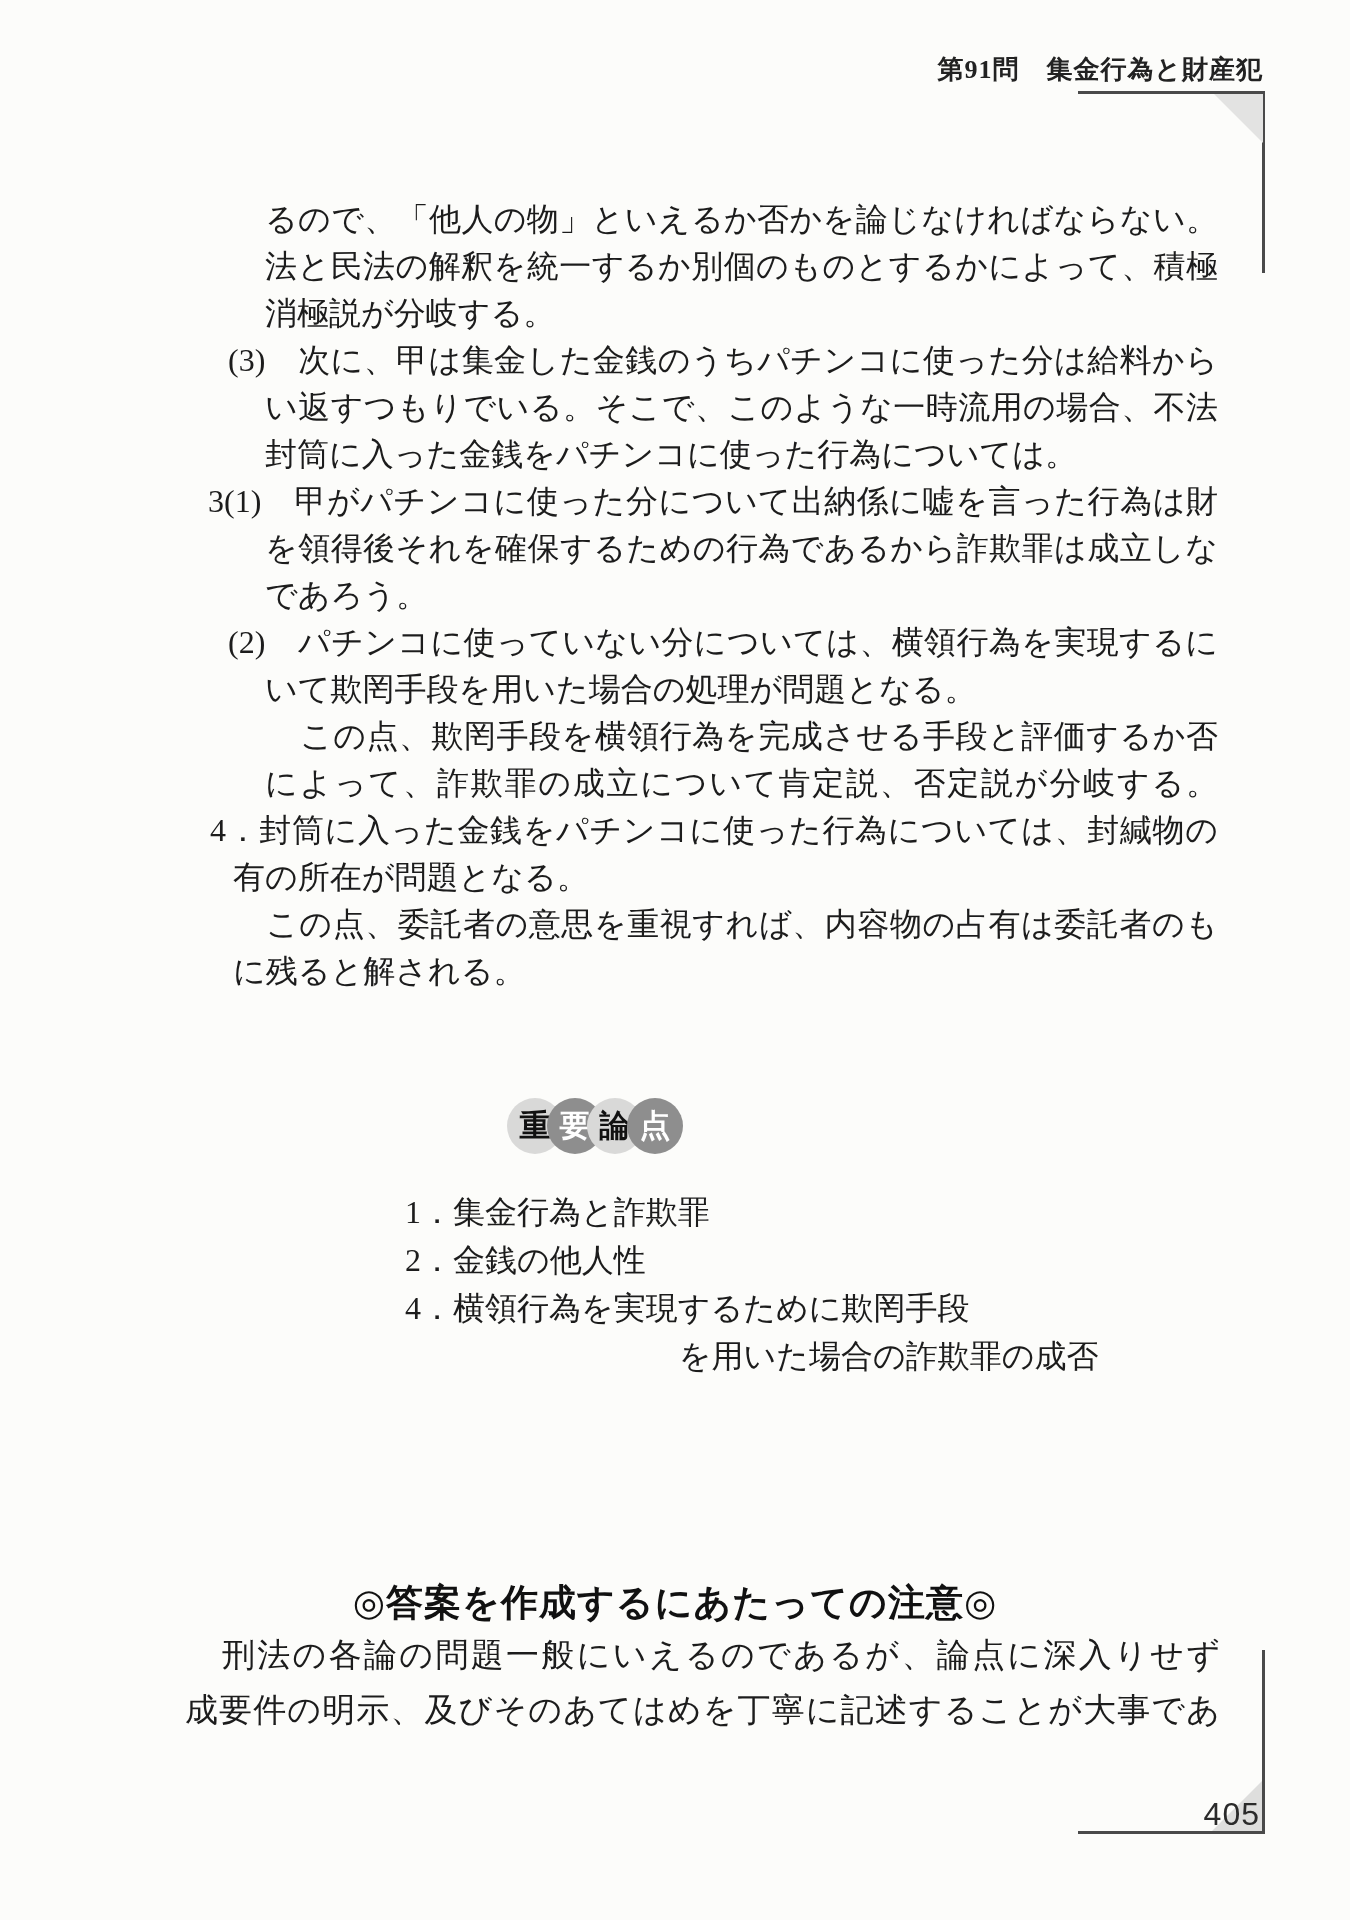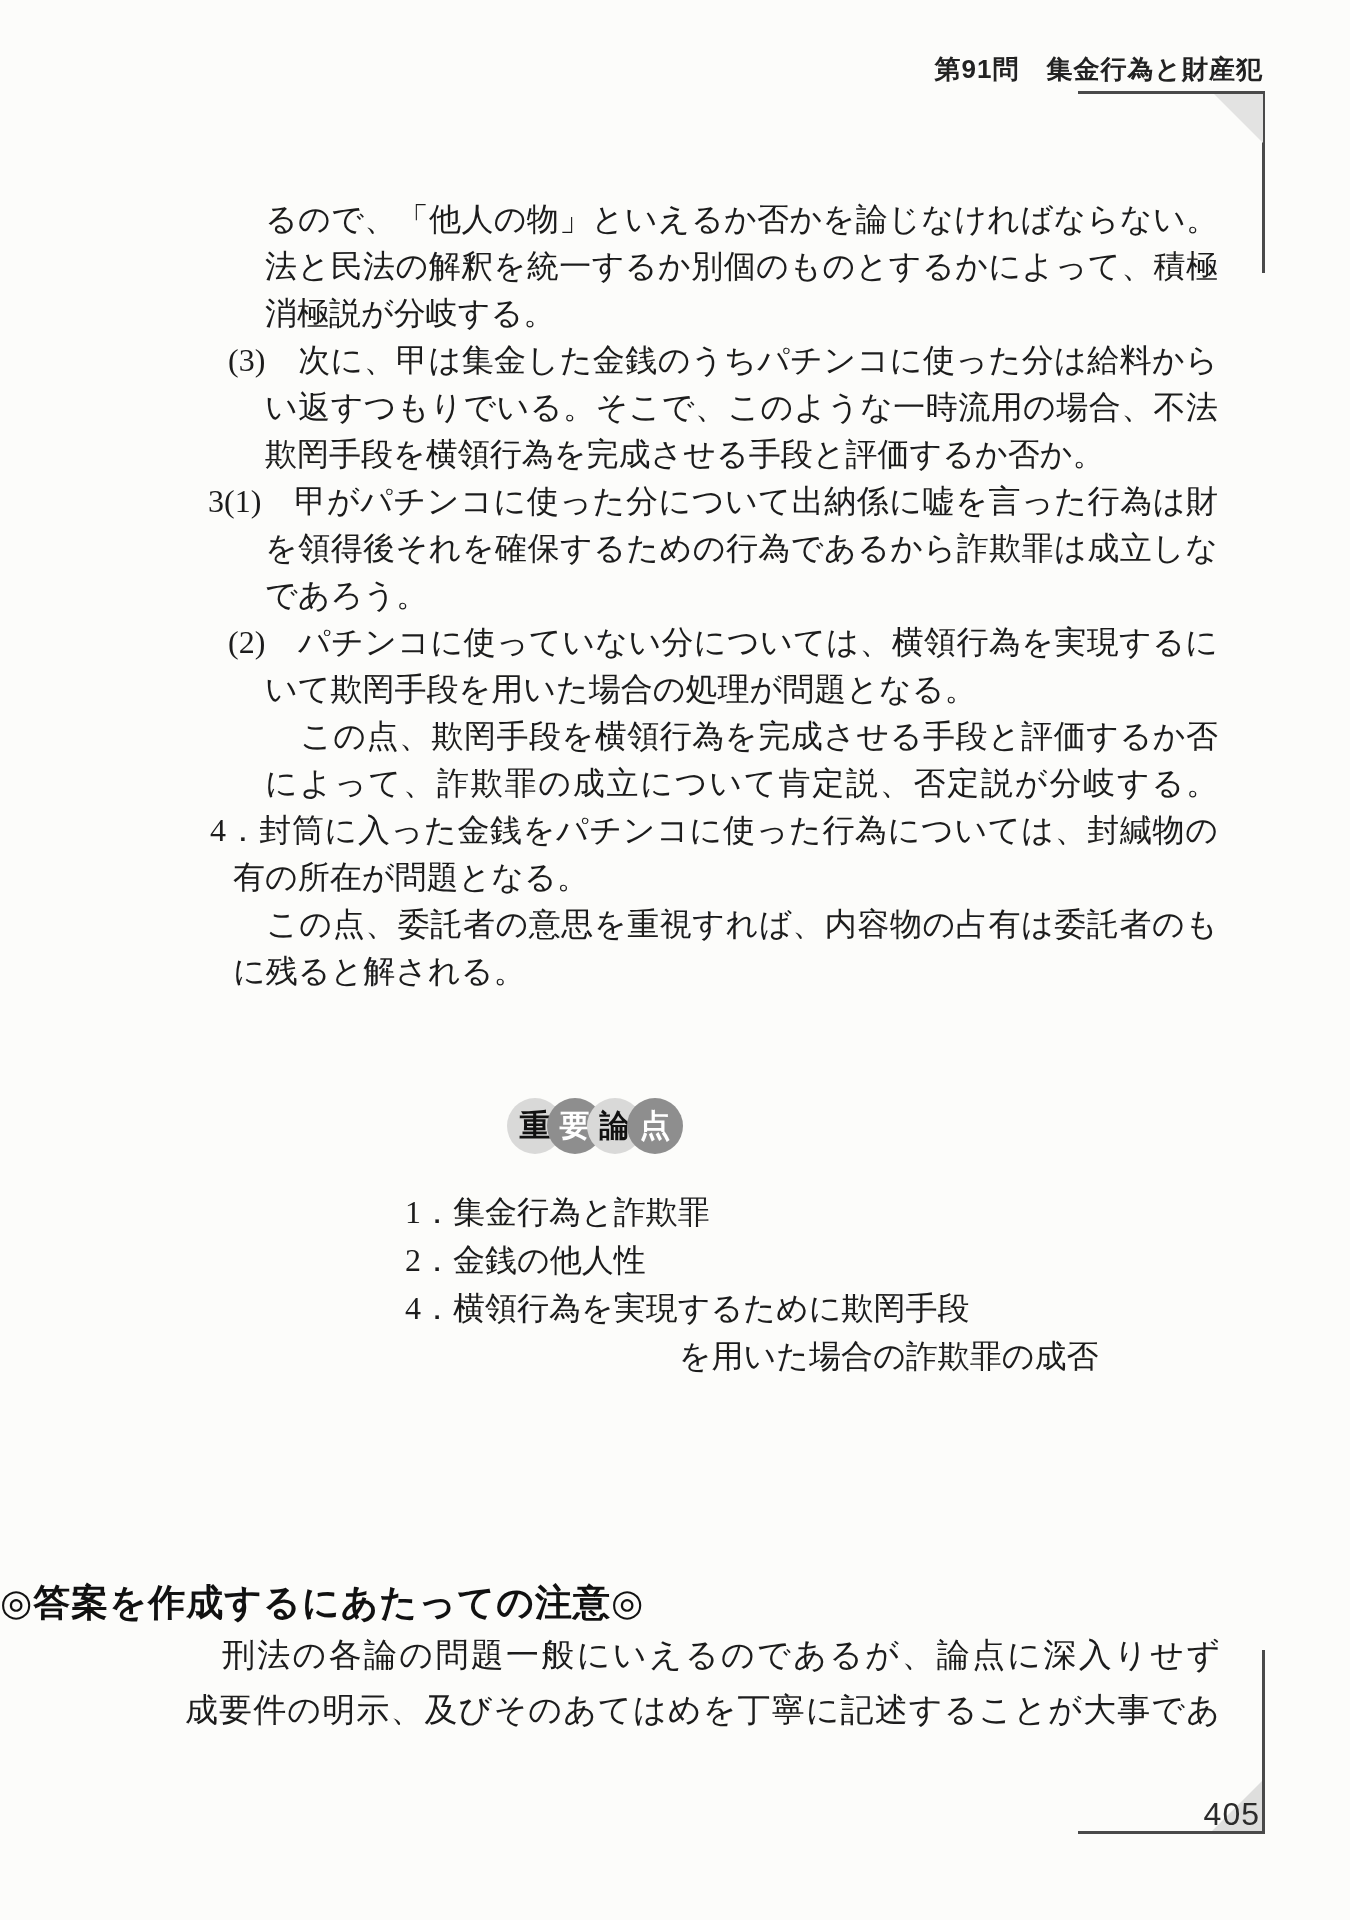--- a/index.html
+++ b/index.html
@@ -9,21 +9,21 @@
     font-family:"Liberation Serif","DejaVu Serif",serif;
     color:#1c1c1c;
     overflow:hidden;
     position:relative;
   }
   #page{position:absolute;inset:0;}
 
   
   .hdr-title{
     position:absolute;top:52px;right:87px;
-    font-family:Liberation Sans, sans-serif;
+    font-family:Liberation Serif, serif;
     font-size:26px;font-weight:600;color:#222;
     letter-spacing:1px;white-space:nowrap;
   }
   .hdr-hline{position:absolute;left:1078px;top:91px;width:187px;height:3px;background:#4a4a4a;}
   .hdr-vline{position:absolute;left:1262px;top:91px;width:3px;height:182px;background:#4a4a4a;}
   .hdr-tri{
     position:absolute;left:1214px;top:94px;width:0;height:0;
     border-top:49px solid #e3e3e2;border-left:49px solid transparent;
   }
 
@@ -66,21 +66,21 @@
   .kp-list{position:absolute;left:0;top:1188px;width:1350px;}
   .kp{
     height:48px;line-height:48px;font-size:32px;
     padding-left:405px;white-space:nowrap;
   }
   .kp.cont{padding-left:427px;text-align:center;}
 
   
   .note-h{
     position:absolute;left:0;top:1578px;width:1350px;
-    text-align:left;
+    text-align:center;
     font-family:"Liberation Sans","DejaVu Sans",sans-serif;
     font-weight:bold;font-size:37px;color:#111;
     letter-spacing:1px;
   }
   .note-lines{position:absolute;left:0;top:1628px;width:1350px;}
   .nl{
     height:55px;line-height:55px;font-size:33px;
     padding-right:130px;white-space:normal;
     text-align:justify;text-align-last:justify;-moz-text-align-last:justify;
     overflow:hidden;
@@ -110,21 +110,21 @@
   <div class="hdr-hline"></div>
   <div class="hdr-vline"></div>
   <div class="hdr-tri"></div>
 
   <div class="body-block">
     <div class="bl p265 fill">るので、「他人の物」といえるか否かを論じなければならない。刑</div>
     <div class="bl p265 fill">法と民法の解釈を統一するか別個のものとするかによって、積極説、</div>
     <div class="bl p265">消極説が分岐する。</div>
     <div class="bl p228 fill">(3)　次に、甲は集金した金銭のうちパチンコに使った分は給料から補</div>
     <div class="bl p265 fill">い返すつもりでいる。そこで、このような一時流用の場合、不法領</div>
-    <div class="bl p265">欺罔手段を横領行為を完成させる手段と評価するか否か。</div>
+    <div class="bl p265">封筒に入った金銭をパチンコに使った行為については。</div>
     <div class="bl p208 fill">3(1)　甲がパチンコに使った分について出納係に嘘を言った行為は財物</div>
     <div class="bl p265 fill">を領得後それを確保するための行為であるから詐欺罪は成立しない</div>
     <div class="bl p265">であろう。</div>
     <div class="bl p228 fill">(2)　パチンコに使っていない分については、横領行為を実現するにつ</div>
     <div class="bl p265">いて欺罔手段を用いた場合の処理が問題となる。</div>
     <div class="bl p300 fill">この点、欺罔手段を横領行為を完成させる手段と評価するか否か</div>
     <div class="bl p265 fill">によって、詐欺罪の成立について肯定説、否定説が分岐する。</div>
     <div class="bl p210 fill">4．封筒に入った金銭をパチンコに使った行為については、封緘物の占</div>
     <div class="bl p233">有の所在が問題となる。</div>
     <div class="bl p266 fill">この点、委託者の意思を重視すれば、内容物の占有は委託者のもと</div>

